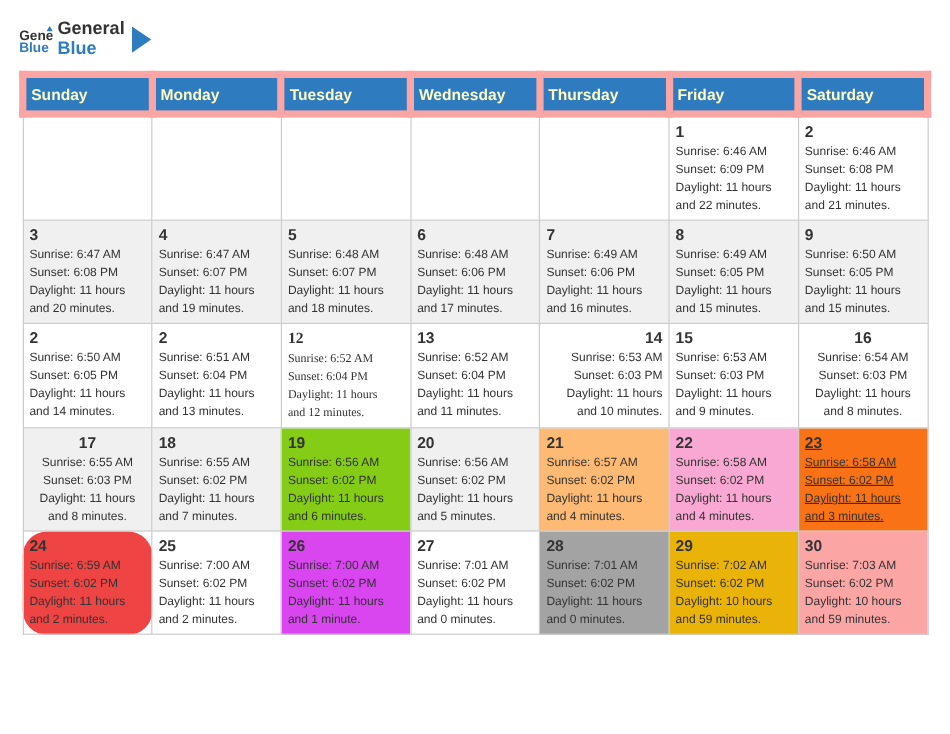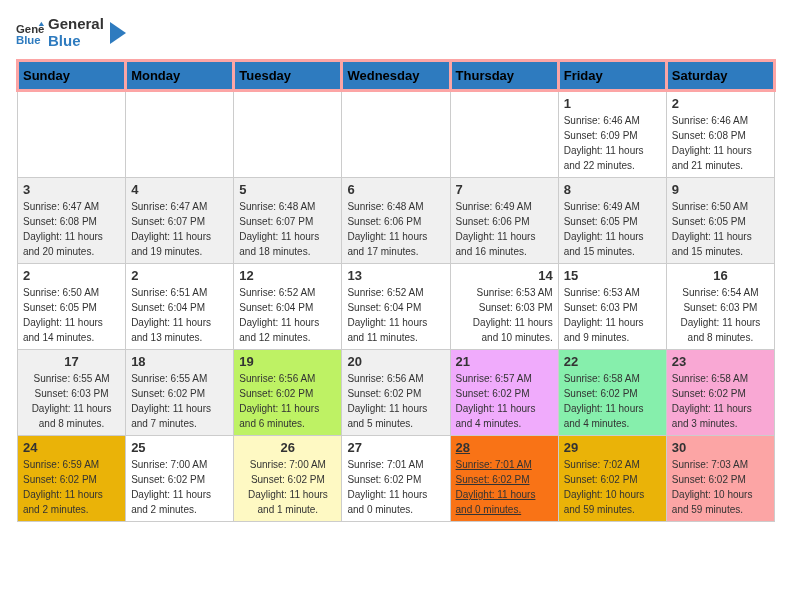--- a/index.html
+++ b/index.html
@@ -37,26 +37,26 @@
       font-size: 16px;
       color: #555;
     }
     .calendar {
       width: 100%;
       border-collapse: collapse;
       border: 1px solid #ccc;
     }
     .calendar th {
       background: #2e7bbf;
-      color: #000000;
+      color: #fef9c3;
       font-size: 13px;
       font-weight: bold;
       padding: 6px 4px;
       text-align: left;
-      border: 3px solid #fca5a5;
+      border: 6px solid #fca5a5;
     }
     .calendar td {
       width: 14.28%;
       vertical-align: top;
       border: 1px solid #ccc;
       padding: 4px 5px;
       font-size: 10.5px;
       color: #333;
       background: #fff;
       height: 82px;
@@ -169,21 +169,21 @@
       </tr>
       <tr>
         <td style="background: rgb(255, 255, 255);">
           <div class="day-num">2</div>
           <div class="day-info">Sunrise: 6:50 AM<br>Sunset: 6:05 PM<br>Daylight: 11 hours<br>and 14 minutes.</div>
         </td>
         <td style="background: rgb(255, 255, 255);">
           <div class="day-num">2</div>
           <div class="day-info">Sunrise: 6:51 AM<br>Sunset: 6:04 PM<br>Daylight: 11 hours<br>and 13 minutes.</div>
         </td>
-        <td style="background: rgb(255, 255, 255);">
+        <td style="background: rgb(255, 255, 255); font-family: Liberation Serif, serif;">
           <div class="day-num">12</div>
           <div class="day-info">Sunrise: 6:52 AM<br>Sunset: 6:04 PM<br>Daylight: 11 hours<br>and 12 minutes.</div>
         </td>
         <td style="background: rgb(255, 255, 255);">
           <div class="day-num">13</div>
           <div class="day-info">Sunrise: 6:52 AM<br>Sunset: 6:04 PM<br>Daylight: 11 hours<br>and 11 minutes.</div>
         </td>
         <td style="background: rgb(255, 255, 255); text-align: right;">
           <div class="day-num">14</div>
           <div class="day-info">Sunrise: 6:53 AM<br>Sunset: 6:03 PM<br>Daylight: 11 hours<br>and 10 minutes.</div>
@@ -199,59 +199,59 @@
       </tr>
       <tr>
         <td style="background: rgb(240, 240, 240); text-align: center;">
           <div class="day-num">17</div>
           <div class="day-info">Sunrise: 6:55 AM<br>Sunset: 6:03 PM<br>Daylight: 11 hours<br>and 8 minutes.</div>
         </td>
         <td style="background: rgb(240, 240, 240);">
           <div class="day-num">18</div>
           <div class="day-info">Sunrise: 6:55 AM<br>Sunset: 6:02 PM<br>Daylight: 11 hours<br>and 7 minutes.</div>
         </td>
-        <td style="background: #bef264;">
+        <td style="background: #84cc16;">
           <div class="day-num">19</div>
           <div class="day-info">Sunrise: 6:56 AM<br>Sunset: 6:02 PM<br>Daylight: 11 hours<br>and 6 minutes.</div>
         </td>
         <td style="background: rgb(240, 240, 240);">
           <div class="day-num">20</div>
           <div class="day-info">Sunrise: 6:56 AM<br>Sunset: 6:02 PM<br>Daylight: 11 hours<br>and 5 minutes.</div>
         </td>
-        <td style="background: #f0abfc; margin-left: 40px;">
+        <td style="background: #fdba74; margin-left: 40px;">
           <div class="day-num">21</div>
           <div class="day-info">Sunrise: 6:57 AM<br>Sunset: 6:02 PM<br>Daylight: 11 hours<br>and 4 minutes.</div>
         </td>
-        <td style="background: #86efac;">
+        <td style="background: #f9a8d4;">
           <div class="day-num">22</div>
           <div class="day-info">Sunrise: 6:58 AM<br>Sunset: 6:02 PM<br>Daylight: 11 hours<br>and 4 minutes.</div>
         </td>
-        <td style="background: #f9a8d4;">
+        <td style="background: #f97316; text-decoration: underline;">
           <div class="day-num">23</div>
           <div class="day-info">Sunrise: 6:58 AM<br>Sunset: 6:02 PM<br>Daylight: 11 hours<br>and 3 minutes.</div>
         </td>
       </tr>
       <tr>
-        <td style="background: #eab308;">
+        <td style="background: #ef4444; border-radius: 20px;">
           <div class="day-num">24</div>
           <div class="day-info">Sunrise: 6:59 AM<br>Sunset: 6:02 PM<br>Daylight: 11 hours<br>and 2 minutes.</div>
         </td>
         <td style="background: rgb(255, 255, 255);">
           <div class="day-num">25</div>
           <div class="day-info">Sunrise: 7:00 AM<br>Sunset: 6:02 PM<br>Daylight: 11 hours<br>and 2 minutes.</div>
         </td>
-        <td style="background: #fef9c3; text-align: center;">
+        <td style="background: #d946ef;">
           <div class="day-num">26</div>
           <div class="day-info">Sunrise: 7:00 AM<br>Sunset: 6:02 PM<br>Daylight: 11 hours<br>and 1 minute.</div>
         </td>
         <td style="background: rgb(255, 255, 255);">
           <div class="day-num">27</div>
           <div class="day-info">Sunrise: 7:01 AM<br>Sunset: 6:02 PM<br>Daylight: 11 hours<br>and 0 minutes.</div>
         </td>
-        <td style="background: #f97316; text-decoration: underline;">
+        <td style="background: #a3a3a3;">
           <div class="day-num">28</div>
           <div class="day-info">Sunrise: 7:01 AM<br>Sunset: 6:02 PM<br>Daylight: 11 hours<br>and 0 minutes.</div>
         </td>
         <td style="background: #eab308;">
           <div class="day-num">29</div>
           <div class="day-info">Sunrise: 7:02 AM<br>Sunset: 6:02 PM<br>Daylight: 10 hours<br>and 59 minutes.</div>
         </td>
         <td style="background: #fca5a5; margin-left: 26px;">
           <div class="day-num">30</div>
           <div class="day-info">Sunrise: 7:03 AM<br>Sunset: 6:02 PM<br>Daylight: 10 hours<br>and 59 minutes.</div>

